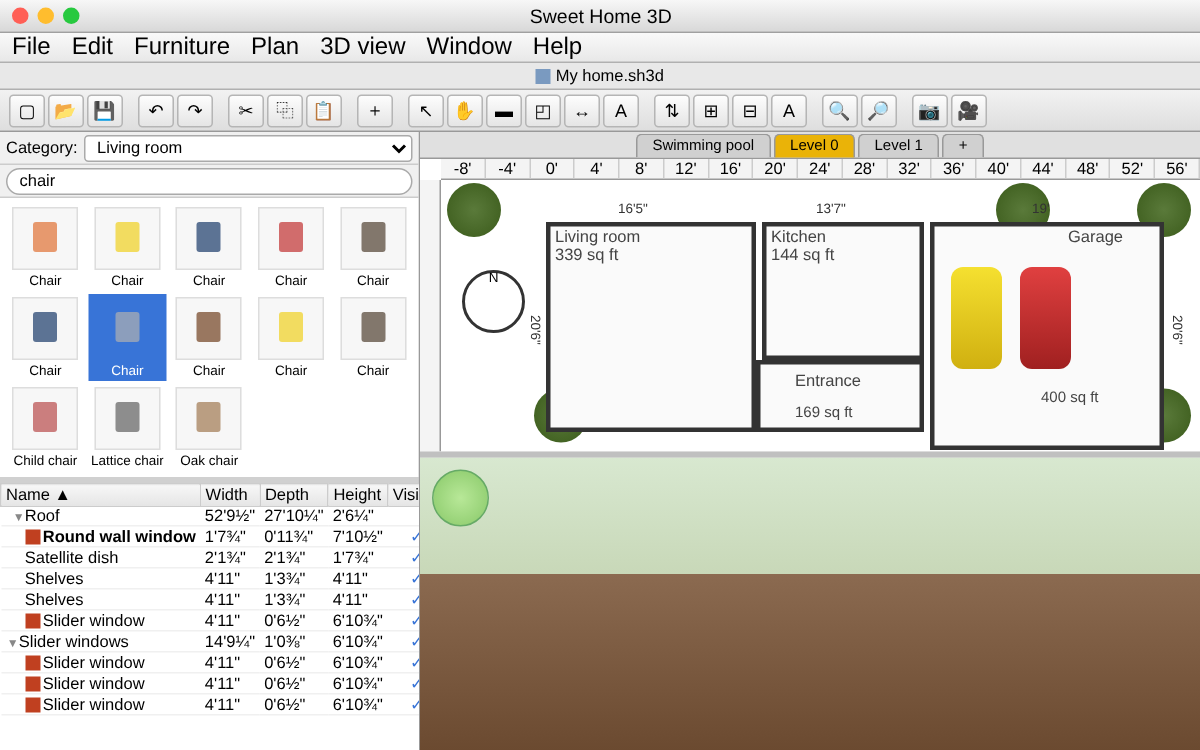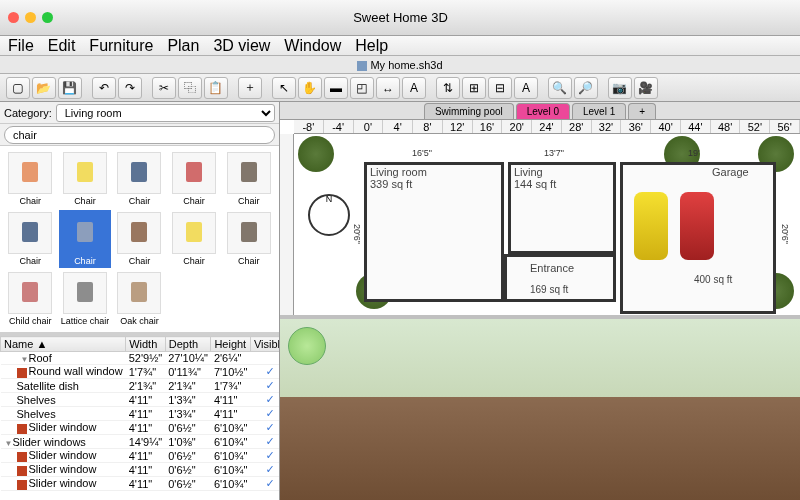--- a/index.html
+++ b/index.html
@@ -1,17 +1,17 @@
 <!DOCTYPE html>
 <html><head>
 <meta charset="utf-8">
 <style>
 *{margin:0;padding:0;box-sizing:border-box;font-family:-apple-system,"Lucida Grande",sans-serif;font-size:11px}
 body{width:800px;height:500px;background:#ececec;overflow:hidden}
-.titlebar{height:36px;background:linear-gradient(#f7f7f7,#d8d8d8);display:flex;align-items:center;border-bottom:1px solid #a0a0a0}
+.titlebar{height:22px;background:linear-gradient(#f7f7f7,#d8d8d8);display:flex;align-items:center;border-bottom:1px solid #a0a0a0}
 .traffic{display:flex;gap:6px;padding:0 8px}
 .dot{width:11px;height:11px;border-radius:50%}
 .r{background:#ff5f56}.y{background:#ffbd2e}.g{background:#27c93f}
 .title{flex:1;text-align:center;font-weight:500;font-size:13px}
 .menubar{height:20px;background:linear-gradient(#f9f9f9,#e8e8e8);display:flex;align-items:center;padding:0 8px;gap:14px;border-bottom:1px solid #b0b0b0}
 .menubar span{font-size:16px}
 .doctitle{height:18px;background:#e8e8e8;text-align:center;font-size:11px;line-height:18px;border-bottom:1px solid #b0b0b0}
 .toolbar{height:28px;background:linear-gradient(#f2f2f2,#dedede);display:flex;align-items:center;padding:0 6px;gap:2px;border-bottom:1px solid #999}
 .tbtn{width:24px;height:22px;background:linear-gradient(#fdfdfd,#e5e5e5);border:1px solid #b5b5b5;border-radius:3px;display:flex;align-items:center;justify-content:center;font-size:12px}
 .tsep{width:6px}
@@ -34,21 +34,21 @@
 .furnlist{flex:1;background:#fff;overflow:auto;font-size:10px}
 .furnlist table{width:100%;border-collapse:collapse}
 .furnlist th{background:linear-gradient(#f7f7f7,#e5e5e5);border:1px solid #ccc;padding:1px 3px;text-align:left;font-weight:400;position:sticky;top:0}
 .furnlist td{padding:0 3px;border-bottom:1px solid #f0f0f0;white-space:nowrap}
 .furnlist .tri{display:inline-block;width:8px;color:#888;font-size:8px}
 .furnlist .ico{display:inline-block;width:10px;height:10px;background:#ccc;margin-right:2px;vertical-align:middle}
 .chk{color:#3874d7;text-align:center}
 .right{flex:1;display:flex;flex-direction:column}
 .tabs{height:18px;background:#e0e0e0;display:flex;justify-content:center;align-items:end;gap:0;border-bottom:1px solid #999}
 .tab{padding:2px 10px;background:#d0d0d0;border:1px solid #999;border-bottom:none;border-radius:4px 4px 0 0;font-size:10px;margin:0 1px}
-.tab.active{background:#ec4899}
+.tab.active{background:#eab308}
 .plan{flex:1;background:#fff;position:relative;overflow:hidden}
 .ruler-h{position:absolute;top:0;left:14px;right:0;height:14px;background:#f4f4f4;border-bottom:1px solid #999;font-size:8px;display:flex}
 .ruler-h span{flex:1;border-right:1px solid #ccc;text-align:center;line-height:14px}
 .ruler-v{position:absolute;top:14px;left:0;width:14px;bottom:0;background:#f4f4f4;border-right:1px solid #999}
 .planarea{position:absolute;top:14px;left:14px;right:0;bottom:0;background:#fff}
 .room{position:absolute;border:3px solid #333;background:#fafafa}
 .roomlbl{position:absolute;font-size:10px;color:#444}
 .dim{position:absolute;font-size:9px;color:#333}
 .compass{position:absolute;left:14px;top:60px;width:42px;height:42px;border:2px solid #333;border-radius:50%}
 .compass::after{content:"N";position:absolute;top:-2px;left:50%;transform:translateX(-50%);font-size:9px}
@@ -215,28 +215,28 @@
             <tr id="listhead">
               <th>Name ▲</th>
               <th style="width: 42px;">Width</th>
               <th style="width: 42px;">Depth</th>
               <th style="width: 42px;">Height</th>
               <th style="width: 34px;">Visible</th>
             </tr>
           </thead>
           <tbody id="listbody">
             <tr>
-              <td style="padding-left: 20px;"><span class="tri">▼</span>Roof</td>
+              <td style="padding-left: 8px;"><span class="tri">▼</span>Roof</td>
               <td>52'9½"</td>
               <td>27'10¼"</td>
               <td>2'6¼"</td>
               <td class="chk"></td>
             </tr>
             <tr>
-              <td style="padding-left: 16px;"><span class="ico" style="background:#c04020"></span>Round wall window</td>
+              <td style="padding-left: 16px; font-weight: bold;"><span class="ico" style="background:#c04020"></span>Round wall window</td>
               <td>1'7¾"</td>
               <td>0'11¾"</td>
               <td>7'10½"</td>
               <td class="chk">✓</td>
             </tr>
             <tr>
               <td style="padding-left: 16px;">Satellite dish</td>
               <td>2'1¾"</td>
               <td>2'1¾"</td>
               <td>1'7¾"</td>
@@ -330,21 +330,21 @@
         <div class="bush" style="left:62px;bottom:6px"></div>
         <div class="bush" style="right:6px;bottom:6px"></div>
         <div class="compass"></div>
         <div class="room" style="left:70px;top:28px;width:140px;height:140px"></div>
         <div class="room" style="left:214px;top:28px;width:108px;height:92px"></div>
         <div class="room" style="left:210px;top:120px;width:112px;height:48px"></div>
         <div class="room" style="left:326px;top:28px;width:156px;height:152px"></div>
         <div class="car" style="left:340px;top:58px;background:linear-gradient(#f5e030,#d0b010)"></div>
         <div class="car" style="left:386px;top:58px;background:linear-gradient(#e04040,#a02020)"></div>
         <div class="roomlbl" style="left:76px;top:32px"><span>Living room</span><br><span>339 sq ft</span></div>
-        <div class="roomlbl" style="left:220px;top:32px"><span>Living</span><br><span>144 sq ft</span></div>
+        <div class="roomlbl" style="left:220px;top:32px"><span>Kitchen</span><br><span>144 sq ft</span></div>
         <div class="roomlbl" style="left:418px;top:32px"><span>Garage</span></div>
         <div class="roomlbl" style="left:400px;top:140px">400 sq ft</div>
         <div class="roomlbl" style="left:236px;top:128px"><span>Entrance</span></div>
         <div class="roomlbl" style="left:236px;top:150px">169 sq ft</div>
         <div class="dim" style="left:118px;top:14px">16'5"</div>
         <div class="dim" style="left:250px;top:14px">13'7"</div>
         <div class="dim" style="left:394px;top:14px">19'</div>
         <div class="dim" style="left:58px;top:90px;writing-mode:vertical-rl">20'6"</div>
         <div class="dim" style="left:486px;top:90px;writing-mode:vertical-rl">20'6"</div>
       </div>

